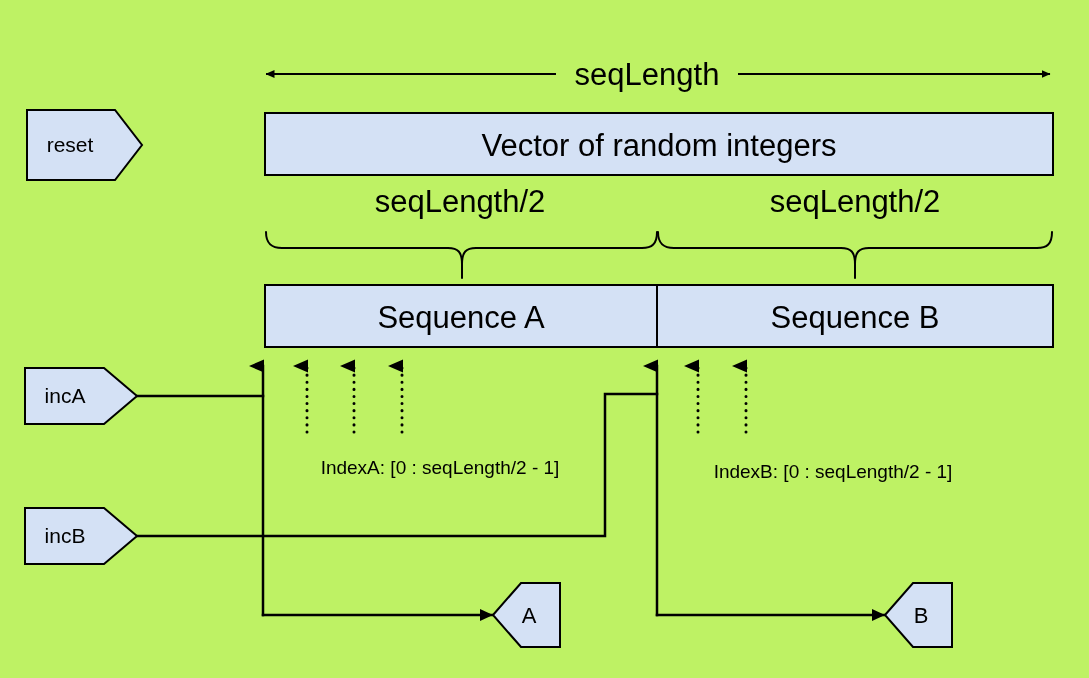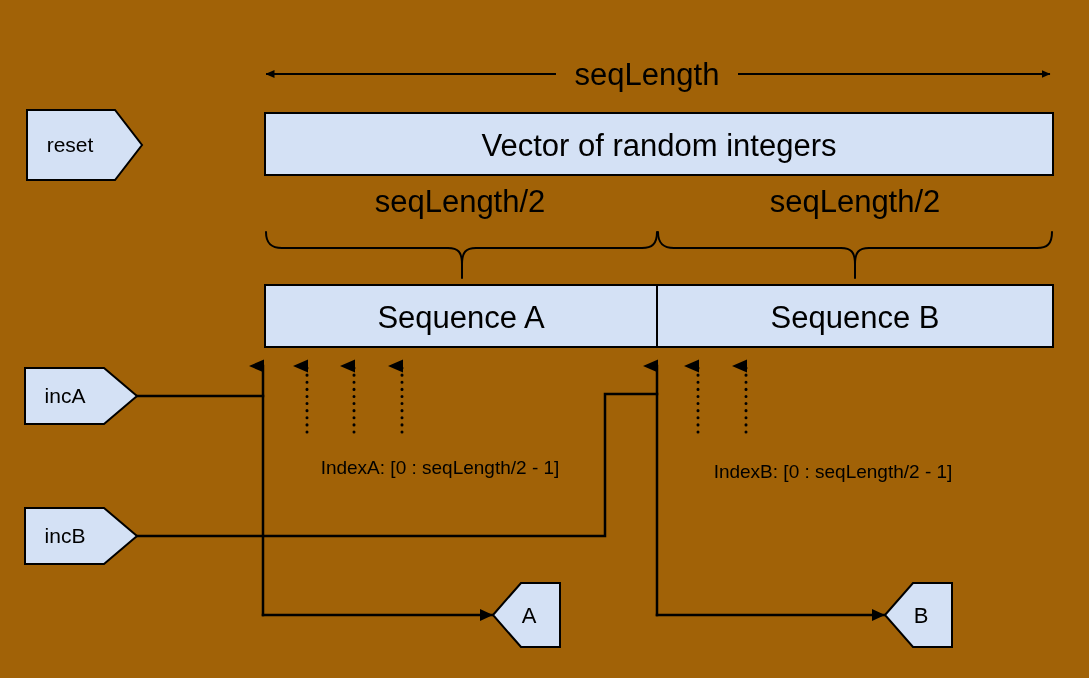--- a/index.html
+++ b/index.html
@@ -10,21 +10,21 @@
   body {
     width: 1089px;
     height: 678px;
     font-family: "Liberation Sans", sans-serif;
     overflow: hidden;
   }
   #diagram-root {
     position: relative;
     width: 1089px;
     height: 678px;
-    background: #a16207;
+    background: #bef264;
   }
   svg.diagram {
     display: block;
     width: 1089px;
     height: 678px;
   }
   .shape-fill {
     fill: #d4e1f5;
     stroke: #000000;
     stroke-width: 2;

